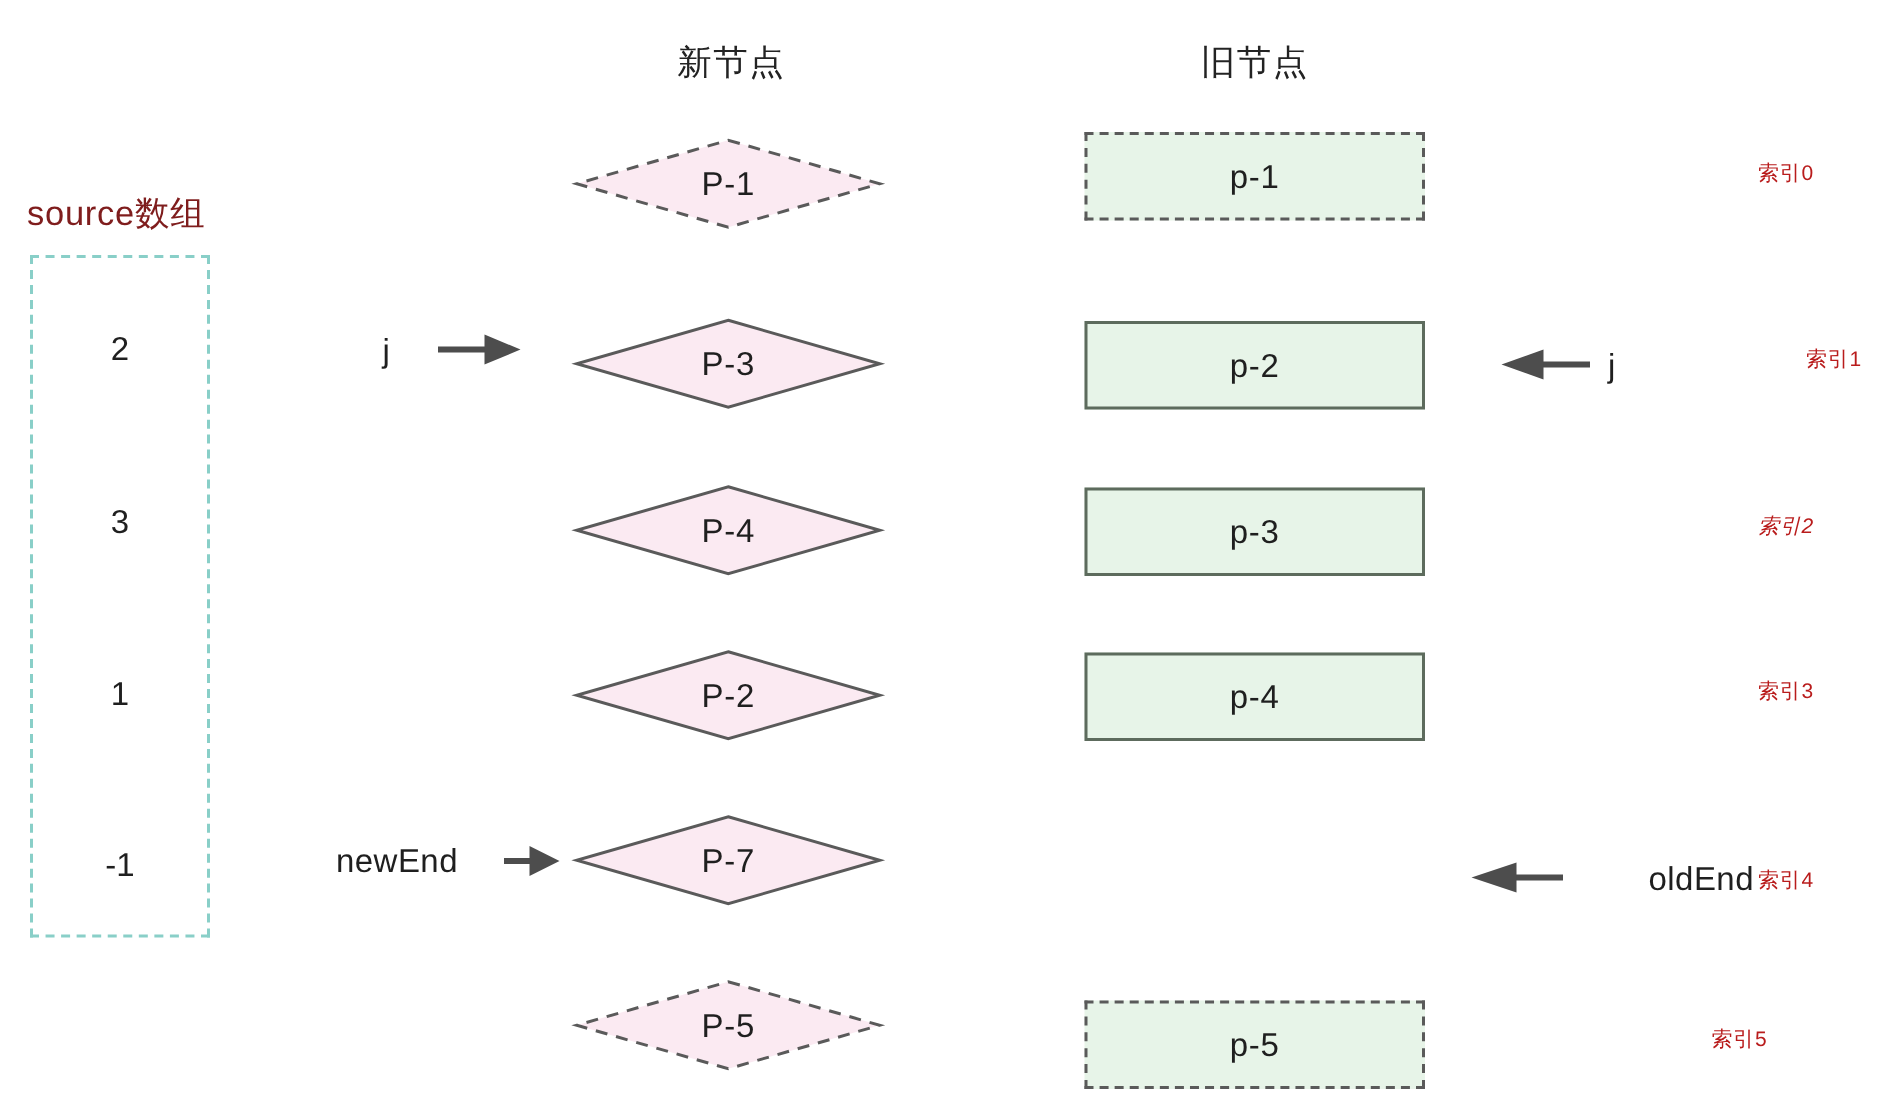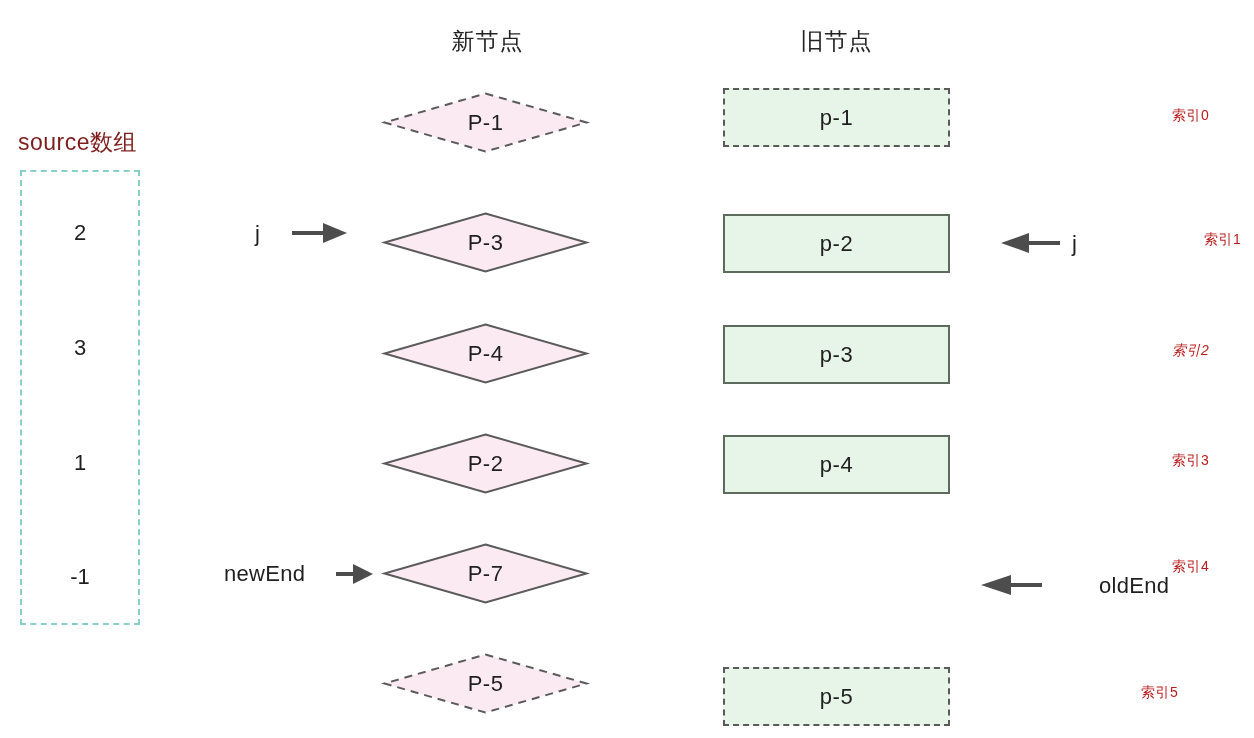--- a/index.html
+++ b/index.html
@@ -224,16 +224,16 @@
       <line x1="28" y1="11" x2="62" y2="11" stroke="#4d4d4d" stroke-width="4"></line>
       <polygon points="31,1 31,21 1,11" fill="#4d4d4d"></polygon>
     </svg>
   </div>
   <div class="ptr-label" style="left:1099px; top:573px;">oldEnd</div>
 
   <div class="index-label" style="left:1172px; top:107px;">索引0</div>
   <div class="index-label" style="left:1172px; top:231px;margin-left:32px;">索引1</div>
   <div class="index-label" style="left:1172px; top:342px;font-style:italic;">索引2</div>
   <div class="index-label" style="left:1172px; top:452px;">索引3</div>
-  <div class="index-label" style="left:1172px; top:558px;">索引4</div>
+  <div class="index-label" style="left:1172px; top:578px;">索引4</div>
   <div class="index-label" style="left:1141px; top:684px;">索引5</div>
 
 </div>
 
 </body></html>

